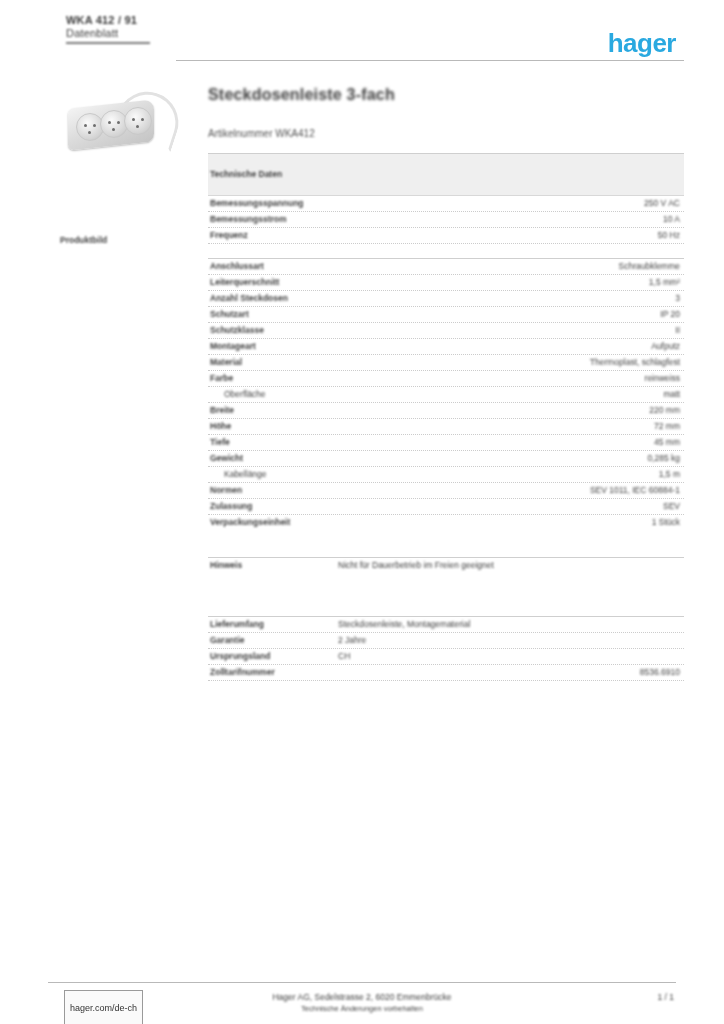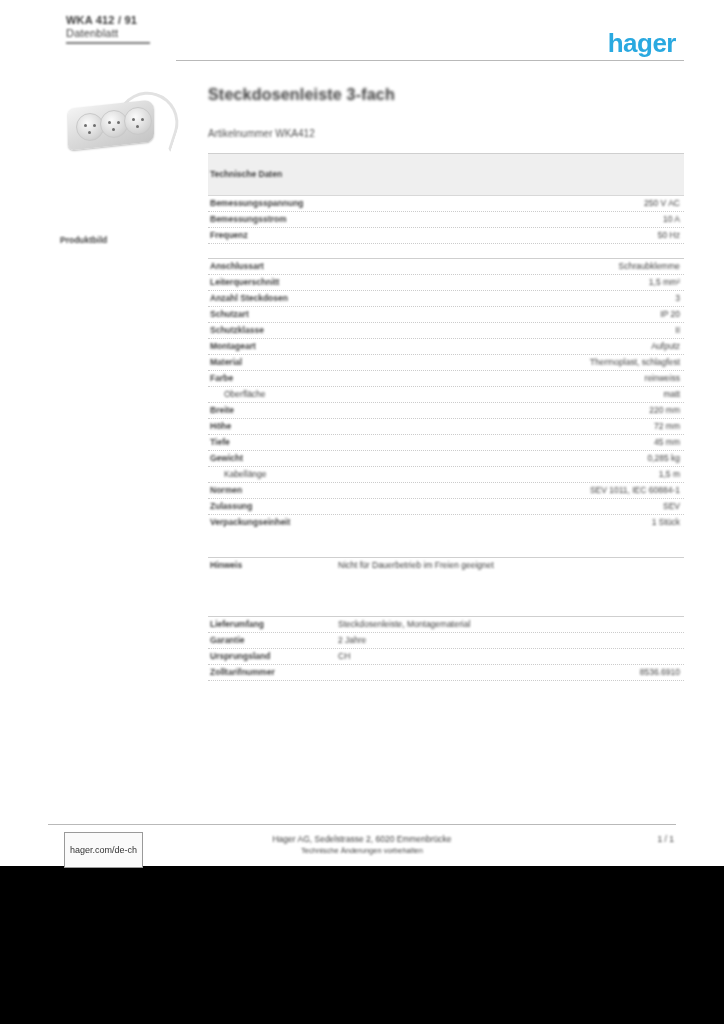--- a/index.html
+++ b/index.html
@@ -10,21 +10,21 @@
   body {
     width: 724px;
     height: 1024px;
     font-family: "Liberation Sans", sans-serif;
     overflow: hidden;
   }
 
   .page {
     position: relative;
     width: 724px;
-    height: 866px;
+    height: 1024px;
     background: #ffffff;
     box-sizing: border-box;
   }
 
   
   .header {
     position: absolute;
     left: 0;
     top: 0;
     width: 724px;

